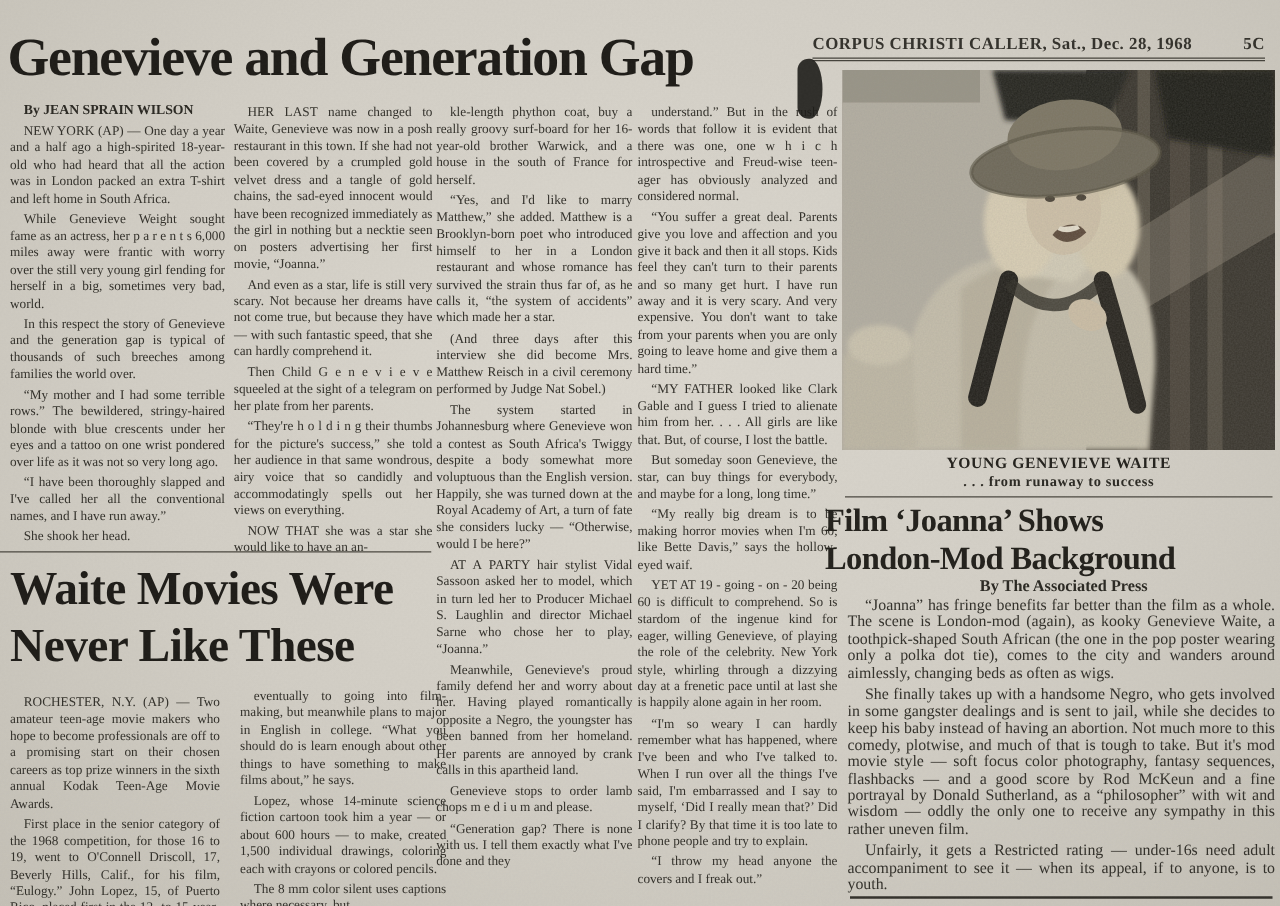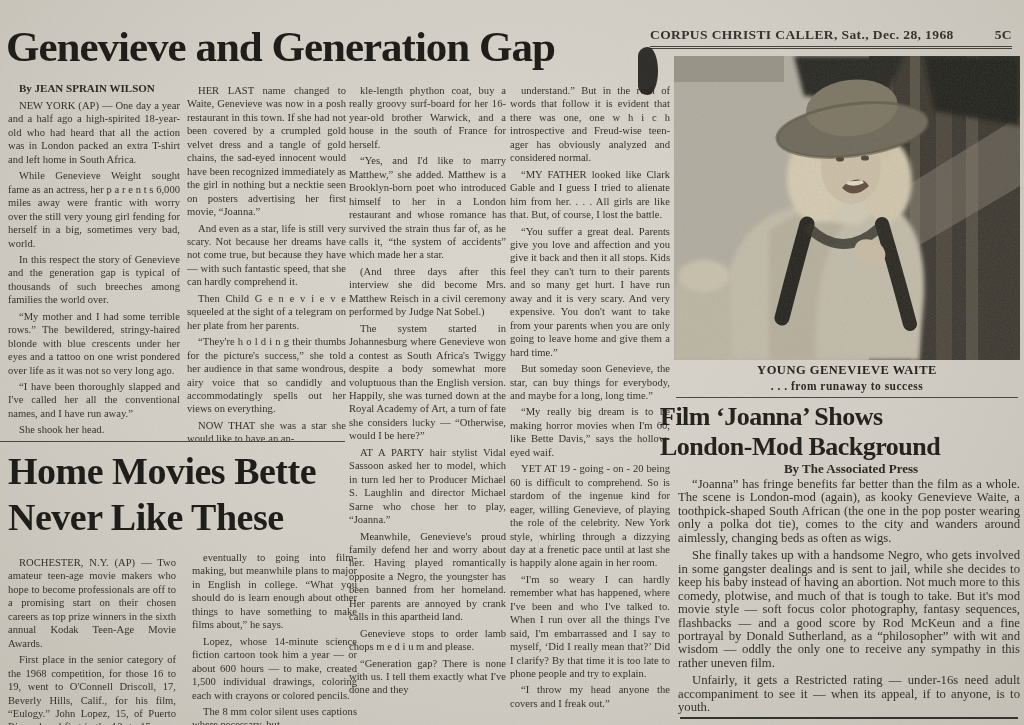--- a/index.html
+++ b/index.html
@@ -87,33 +87,33 @@
   <p>(And three days after this interview she did become Mrs. Matthew Reisch in a civil ceremony performed by Judge Nat Sobel.)</p>
   <p>The system started in Johannesburg where Genevieve won a contest as South Africa's Twiggy despite a body somewhat more voluptuous than the English version. Happily, she was turned down at the Royal Academy of Art, a turn of fate she considers lucky — “Otherwise, would I be here?”</p>
   <p>AT A PARTY hair stylist Vidal Sassoon asked her to model, which in turn led her to Producer Michael S. Laughlin and director Michael Sarne who chose her to play, “Joanna.”</p>
   <p>Meanwhile, Genevieve's proud family defend her and worry about her. Having played romantically opposite a Negro, the youngster has been banned from her homeland. Her parents are annoyed by crank calls in this apartheid land.</p>
   <p>Genevieve stops to order lamb chops m e d i u m and please.</p>
   <p>“Generation gap? There is none with us. I tell them exactly what I've done and they</p>
 </div>
 
 <div class="abs col" style="left:510px;top:84px;width:160px;height:638px;">
   <p>understand.” But in the rush of words that follow it is evident that there was one, one w h i c h introspective and Freud-wise teen-ager has obviously analyzed and considered normal.</p>
+  <p>“You suffer a great deal. Parents give you love and affection and you give it back and then it all stops. Kids feel they can't turn to their parents and so many get hurt. I have run away and it is very scary. And very expensive. You don't want to take from your parents when you are only going to leave home and give them a hard time.”</p>
   <p>“MY FATHER looked like Clark Gable and I guess I tried to alienate him from her. . . . All girls are like that. But, of course, I lost the battle.</p>
-  <p>“You suffer a great deal. Parents give you love and affection and you give it back and then it all stops. Kids feel they can't turn to their parents and so many get hurt. I have run away and it is very scary. And very expensive. You don't want to take from your parents when you are only going to leave home and give them a hard time.”</p>
   <p>But someday soon Genevieve, the star, can buy things for everybody, and maybe for a long, long time.”</p>
   <p>“My really big dream is to be making horror movies when I'm 60, like Bette Davis,” says the hollow-eyed waif.</p>
   <p>YET AT 19 - going - on - 20 being 60 is difficult to comprehend. So is stardom of the ingenue kind for eager, willing Genevieve, of playing the role of the celebrity. New York style, whirling through a dizzying day at a frenetic pace until at last she is happily alone again in her room.</p>
   <p>“I'm so weary I can hardly remember what has happened, where I've been and who I've talked to. When I run over all the things I've said, I'm embarrassed and I say to myself, ‘Did I really mean that?’ Did I clarify? By that time it is too late to phone people and try to explain.</p>
   <p>“I throw my head anyone the covers and I freak out.”</p>
 </div>
 
 <div class="abs rule" style="left:0;top:441px;width:345px;"></div>
 
 <div class="abs hm-headline">
-  <div>Home Movies Bette</div>
+  <div>Waite Movies Were</div>
   <div>Never Like These</div>
 </div>
 
 <div class="abs col" style="left:8px;top:556px;width:168px;height:169px;">
   <p>ROCHESTER, N.Y. (AP) — Two amateur teen-age movie makers who hope to become professionals are off to a promising start on their chosen careers as top prize winners in the sixth annual Kodak Teen-Age Movie Awards.</p>
   <p>First place in the senior category of the 1968 competition, for those 16 to 19, went to O'Connell Driscoll, 17, Beverly Hills, Calif., for his film, “Eulogy.” John Lopez, 15, of Puerto Rico, placed first in the 12- to 15-year-old junior group for his animated cartoon, “Mission From Mars.”</p>
 </div>
 
 <div class="abs col" style="left:192px;top:551px;width:165px;height:174px;">
   <p>eventually to going into film-making, but meanwhile plans to major in English in college. “What you should do is learn enough about other things to have something to make films about,” he says.</p>

